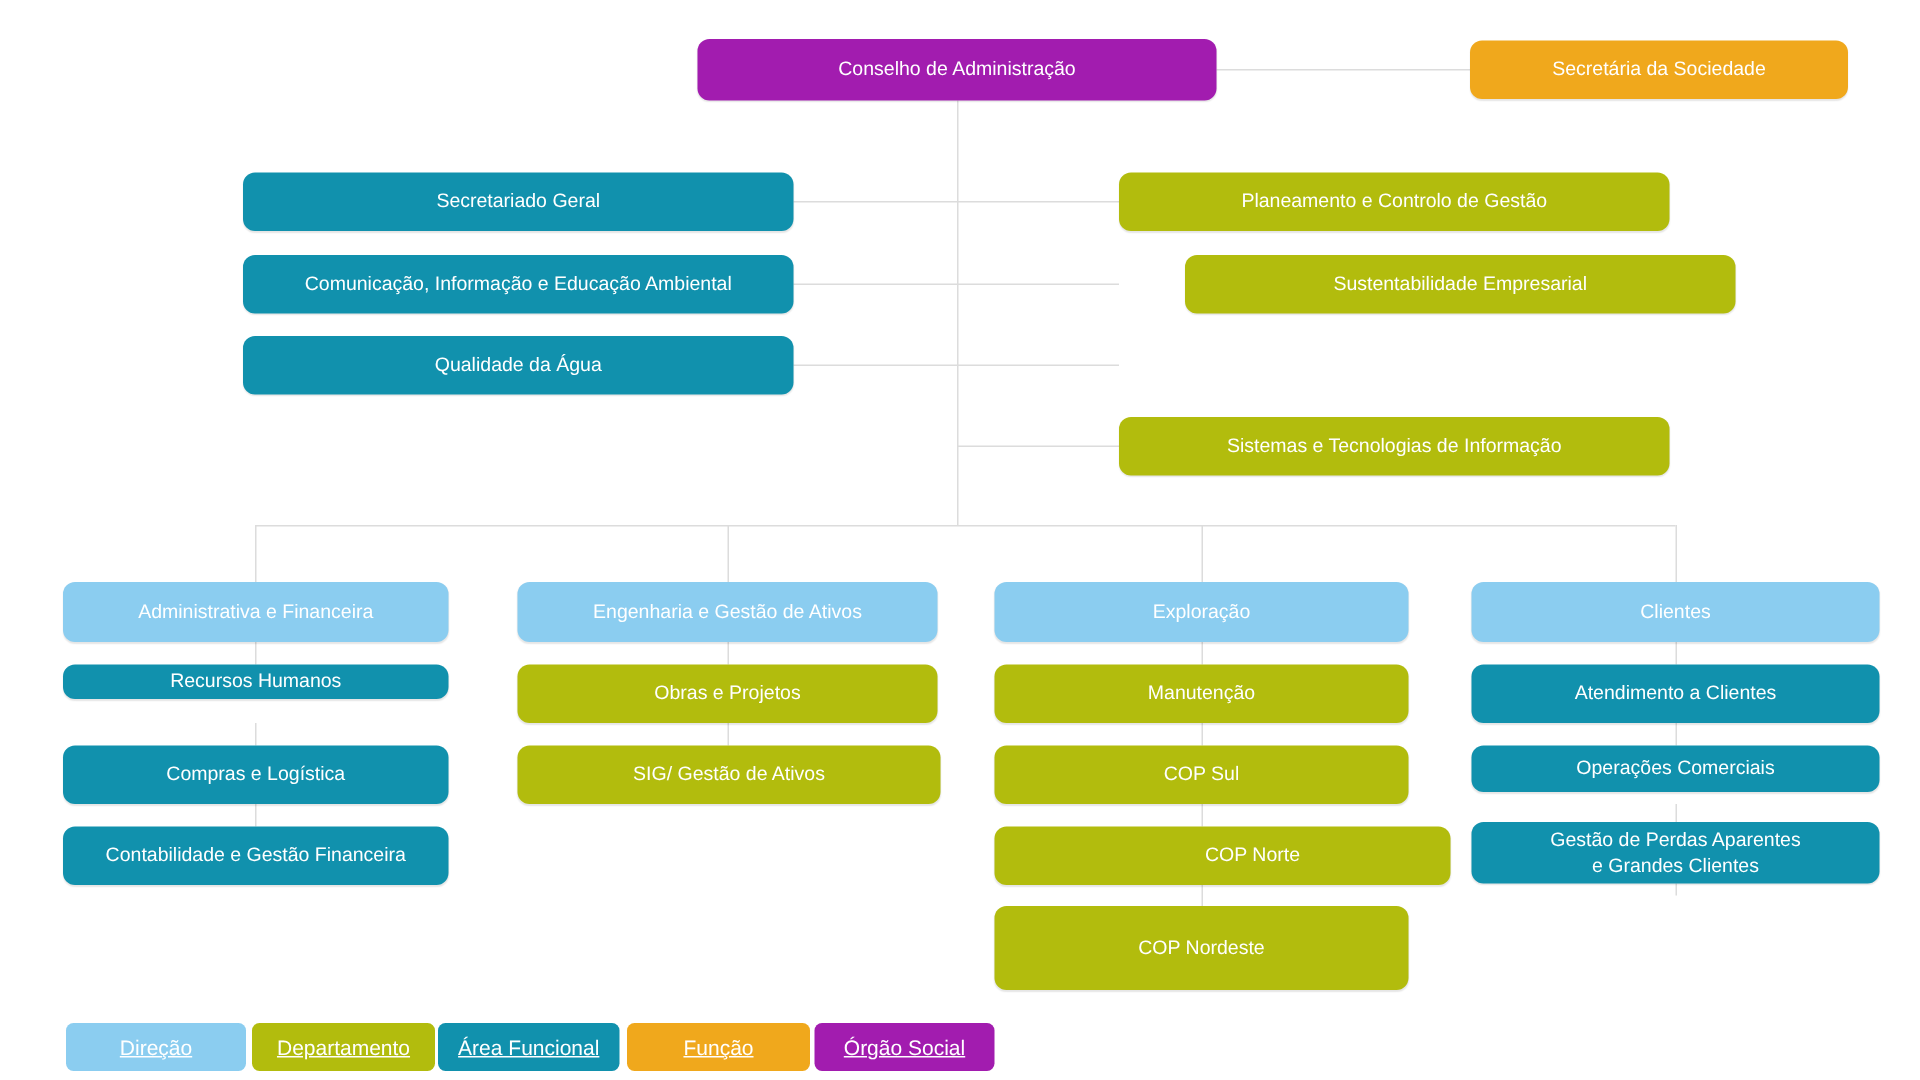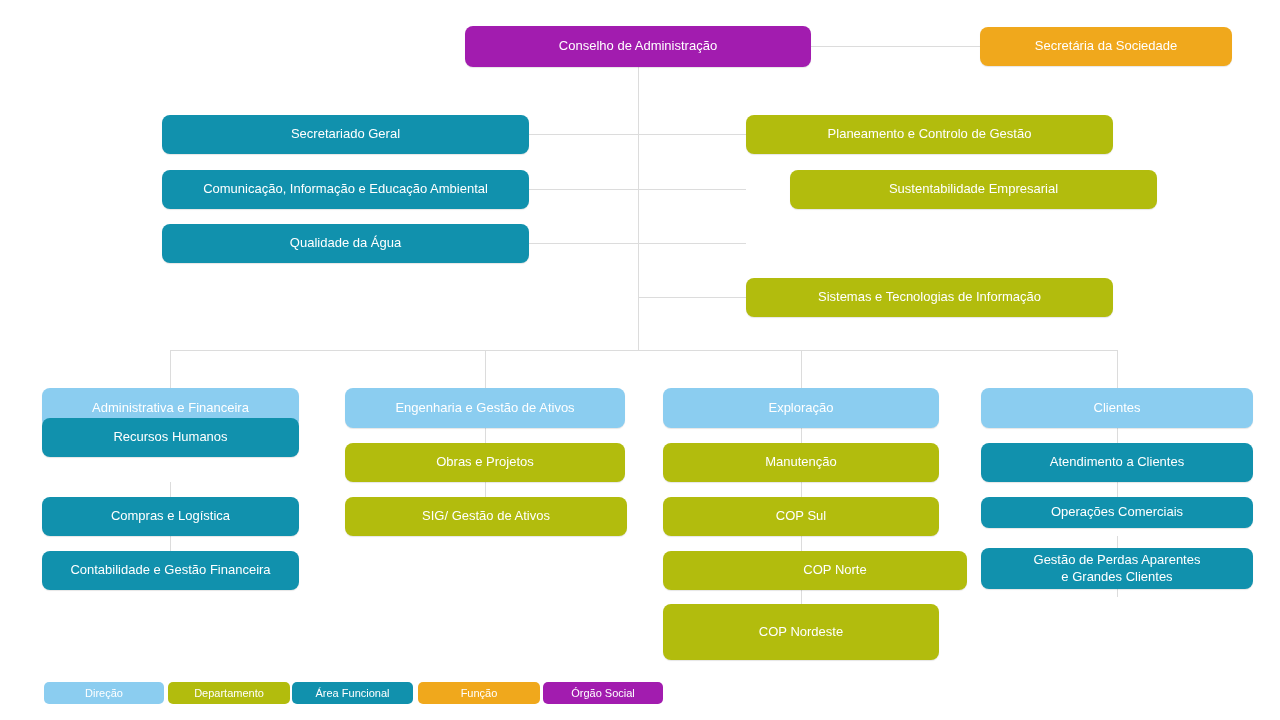--- a/index.html
+++ b/index.html
@@ -16,21 +16,21 @@
   .navy {background:#a21caf;}
   .orange{background:#f0a81c;}
   .teal {background:#1191ad;}
   .olive {background:#b2bc0d;}
   .lblue {background:#8bcdf0;}
   .hline,.vline{position:absolute;background:#dcdcdc;}
   .hline{height:1px;}
   .vline{width:1px;}
   .legend-item{
     position:absolute;display:flex;align-items:center;justify-content:center;
-    height:22px;border-radius:5px;color:#ffffff;font-size:11px;line-height:1;
+    height:32px;border-radius:5px;color:#ffffff;font-size:14px;line-height:1;text-decoration:underline;
   }
 </style>
 </head>
 <body>
 
 <div class="canvas">
 
   <div class="hline" style="left:811px;top:46px;width:169px;"></div>
   <div class="vline" style="left:638px;top:67px;height:283px;"></div>
 
@@ -76,21 +76,21 @@
 
   <div class="node olive" style="left:746px;top:115px;width:367px;height:39px;">Planeamento e Controlo de Gestão</div>
   <div class="node olive" style="left:790px;top:170px;width:367px;height:39px;">Sustentabilidade Empresarial</div>
   <div class="node olive" style="left:746px;top:278px;width:367px;height:39px;">Sistemas e Tecnologias de Informação</div>
 
   <div class="node lblue" style="left:42px;top:388px;width:257px;height:40px;">Administrativa e Financeira</div>
   <div class="node lblue" style="left:345px;top:388px;width:280px;height:40px;">Engenharia e Gestão de Ativos</div>
   <div class="node lblue" style="left:663px;top:388px;width:276px;height:40px;">Exploração</div>
   <div class="node lblue" style="left:981px;top:388px;width:272px;height:40px;">Clientes</div>
 
-  <div class="node teal" style="left:42px;top:418px;width:257px;height:39px;">Recursos Humanos</div>
+  <div class="node teal" style="left:42px;top:443px;width:257px;height:23px;">Recursos Humanos</div>
   <div class="node teal" style="left:42px;top:497px;width:257px;height:39px;">Compras e Logística</div>
   <div class="node teal" style="left:42px;top:551px;width:257px;height:39px;">Contabilidade e Gestão Financeira</div>
 
   <div class="node olive" style="left:345px;top:443px;width:280px;height:39px;">Obras e Projetos</div>
   <div class="node olive" style="left:345px;top:497px;width:282px;height:39px;">SIG/ Gestão de Ativos</div>
 
   <div class="node olive" style="left:663px;top:443px;width:276px;height:39px;">Manutenção</div>
   <div class="node olive" style="left:663px;top:497px;width:276px;height:39px;">COP Sul</div>
   <div class="node olive" style="left:663px;top:551px;width:264px;height:39px;padding-left:40px;">COP Norte</div>
   <div class="node olive" style="left:663px;top:604px;width:276px;height:56px;">COP Nordeste</div>

